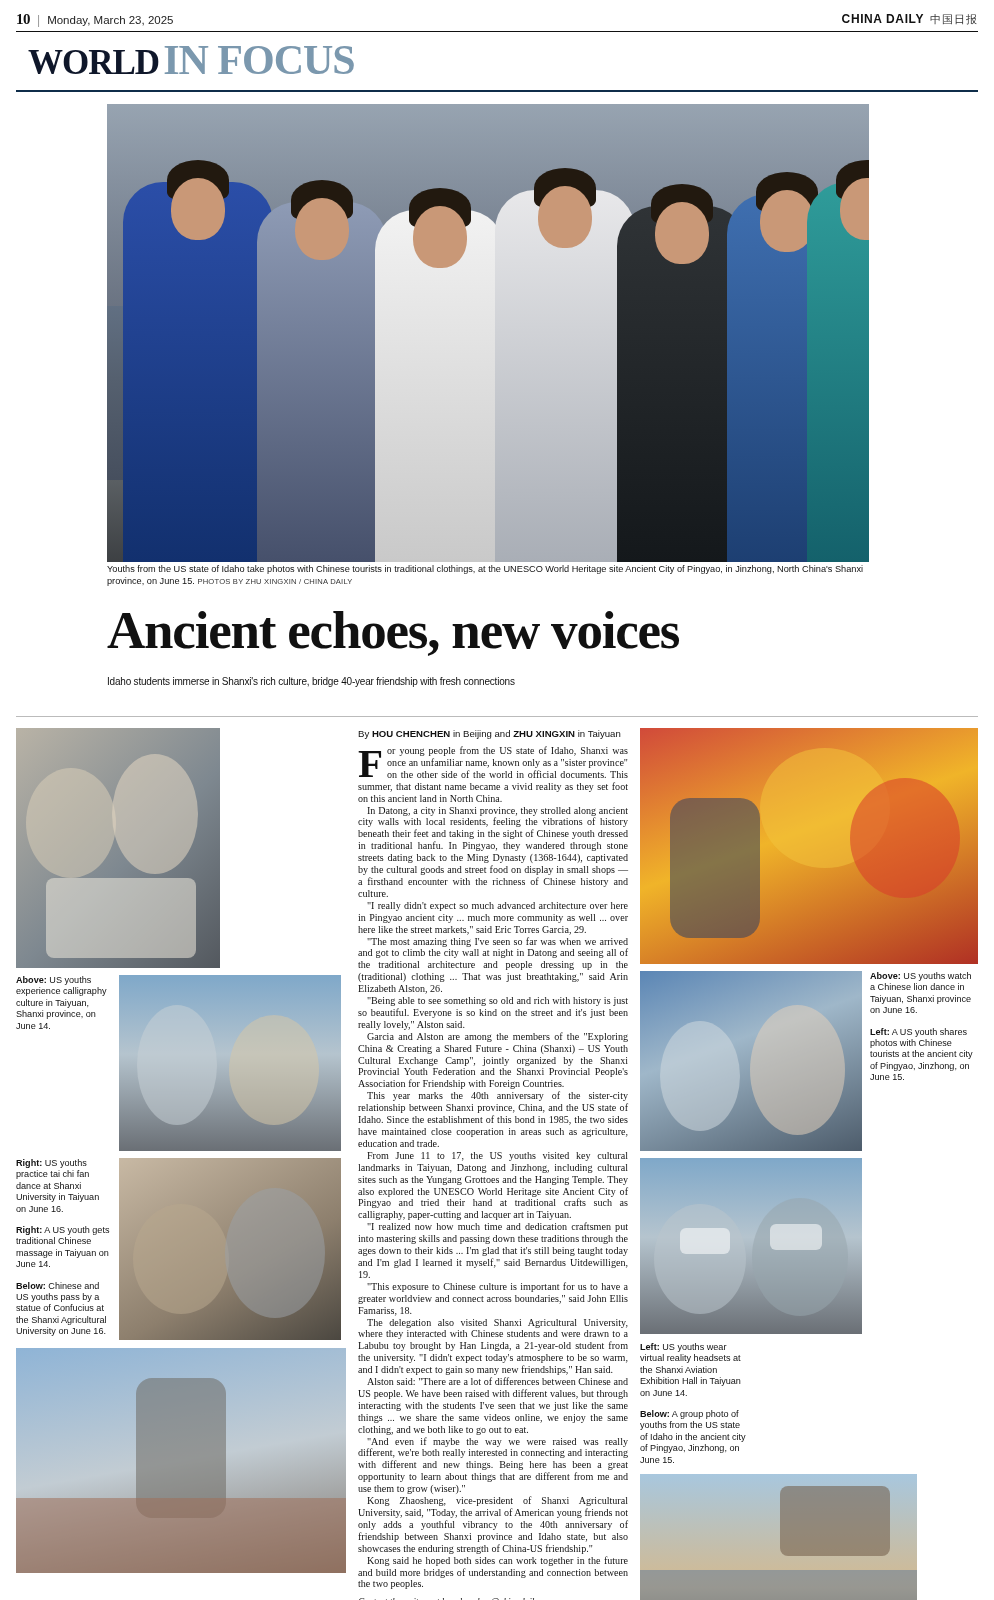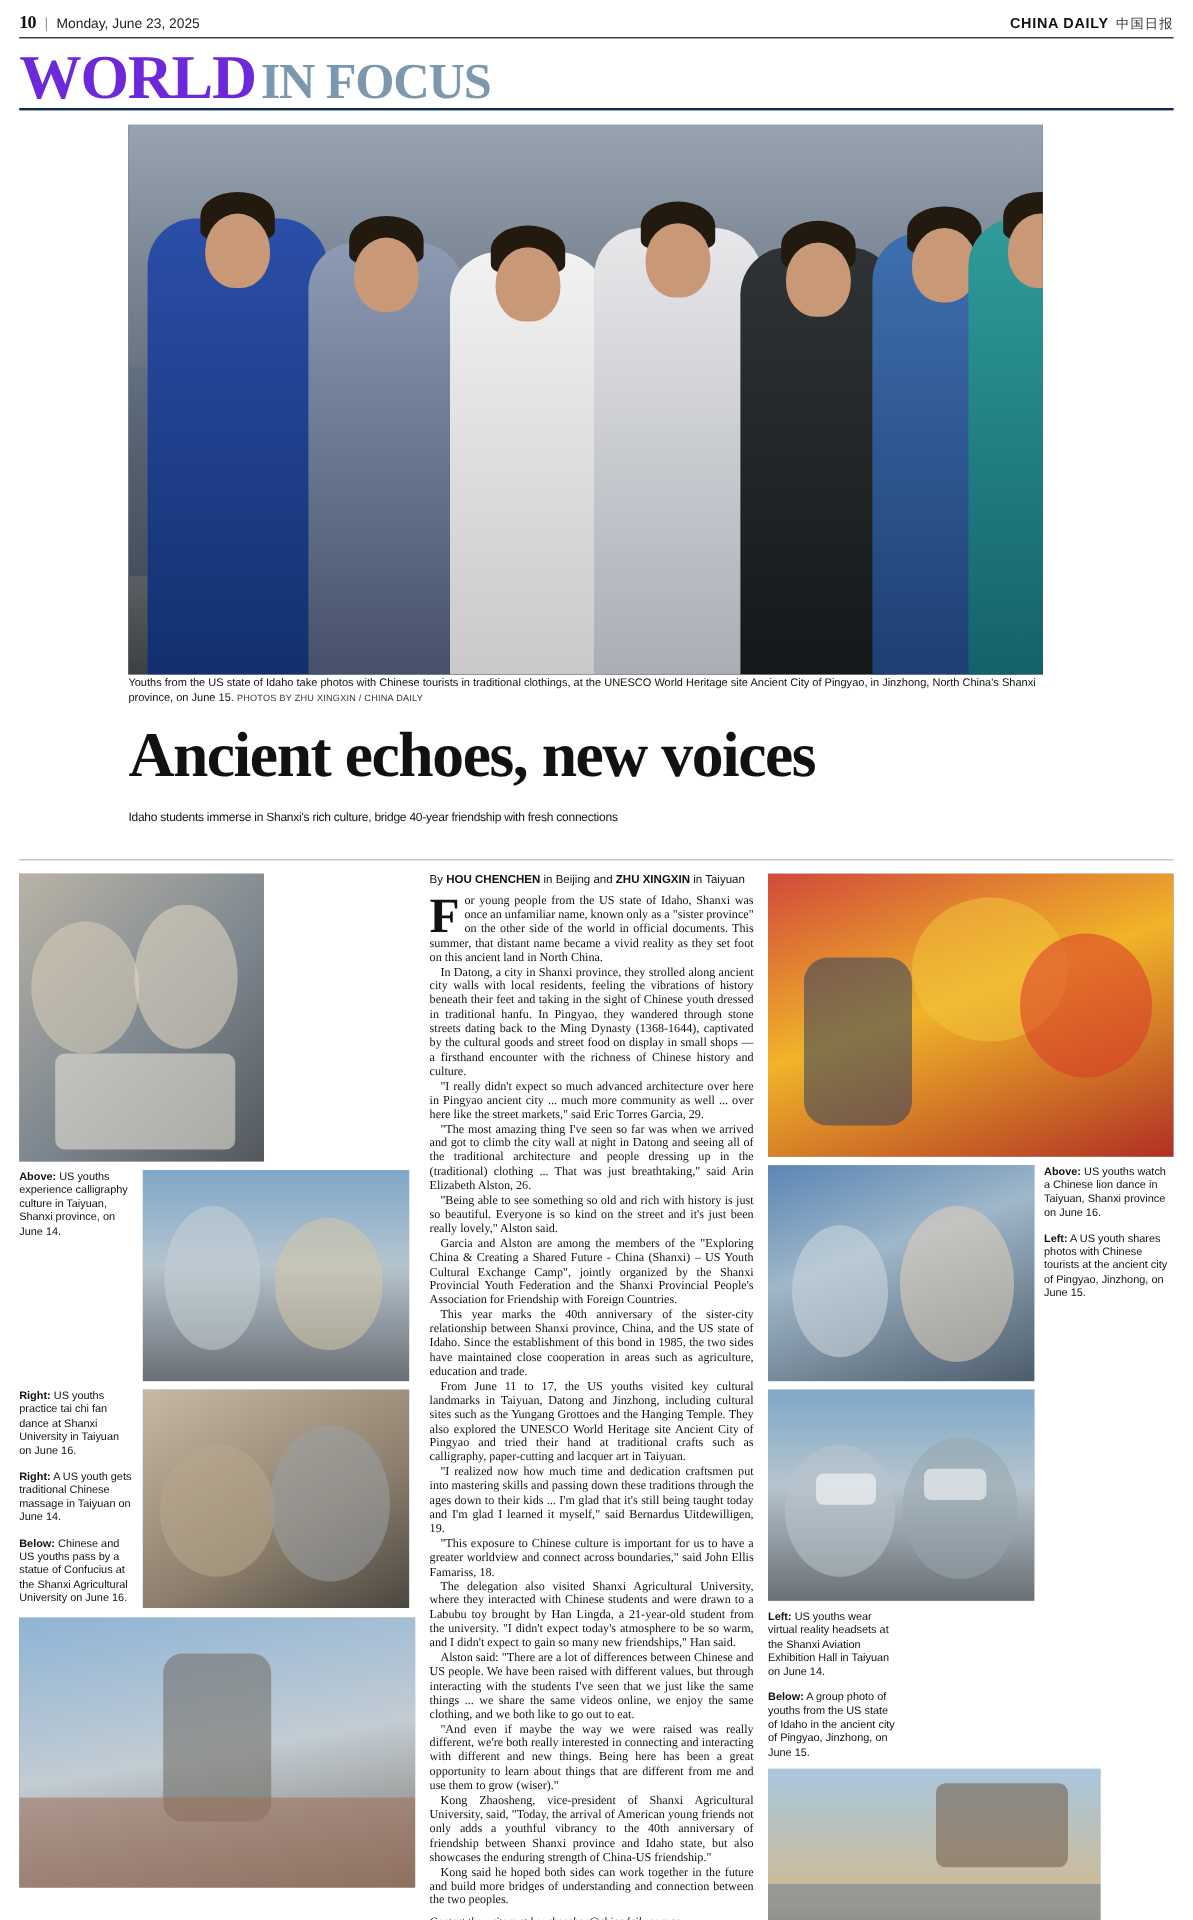--- a/index.html
+++ b/index.html
@@ -12,21 +12,21 @@
   .page-num{font-family:"Liberation Serif",serif;font-weight:bold;font-size:15px;letter-spacing:-.5px;}
   .mast-sep{color:#999;font-size:12px;}
   .mast-date{font-size:11.5px;color:#222;}
   .mast-right{display:flex;align-items:center;gap:6px;}
   .mast-title{font-family:"Liberation Sans",sans-serif;font-weight:bold;font-size:12px;letter-spacing:.6px;}
   .mast-cn{font-size:11px;color:#333;letter-spacing:1px;}
   .rule-top{position:absolute;left:16px;top:31px;width:962px;height:1px;background:#111;}
 
   
   .section-head{position:absolute;left:16px;top:36px;width:962px;}
-  .section-head .w1{font-family:"Liberation Serif",serif;font-weight:bold;font-size:52px;letter-spacing:-1px;color:#6d28d9;}
+  .section-head .w1{font-family:"Liberation Serif",serif;font-weight:bold;font-size:35px;letter-spacing:-1px;color:#0f172a;margin-left:12px;}
   .section-head .w2{font-family:"Liberation Serif",serif;font-weight:bold;font-size:42px;letter-spacing:-1px;color:#7b98ae;}
   .rule-under{position:absolute;left:16px;top:90px;width:962px;height:2px;background:#0f2d4a;}
 
   
   .hero{position:absolute;left:107px;top:104px;width:762px;height:458px;overflow:hidden;background:#2b3a55;}
   .hero .sky{position:absolute;inset:0;background:linear-gradient(180deg,#8fa6bd 0%,#6d7f96 28%,#55606f 60%,#3a4150 100%);}
   .hero .wall{position:absolute;left:0;top:0;width:100%;height:44%;background:linear-gradient(180deg,#9aa3ad,#6e7582);opacity:.75;}
   .hero .ground{position:absolute;left:0;bottom:0;width:100%;height:18%;background:linear-gradient(180deg,#5a5f63,#3d4043);}
   .fig{position:absolute;bottom:0;border-radius:40px 40px 0 0;}
   .fig .head{position:absolute;left:50%;transform:translateX(-50%);top:-4px;width:54px;height:62px;border-radius:50% 50% 46% 46%;background:#c99877;}
@@ -70,21 +70,21 @@
 </style>
 </head>
 <body>
 
 <div class="page">
 
   <div class="masthead">
     <div class="mast-left">
       <span class="page-num">10</span>
       <span class="mast-sep">|</span>
-      <span class="mast-date">Monday, June 23, 2025</span>
+      <span class="mast-date">Monday, March 23, 2025</span>
     </div>
     <div class="mast-right">
       <span class="mast-title">CHINA DAILY</span>
       <span class="mast-cn">中国日报</span>
     </div>
   </div>
   <div class="rule-top"></div>
 
   <div class="section-head">
     <span class="w1">WORLD</span>

